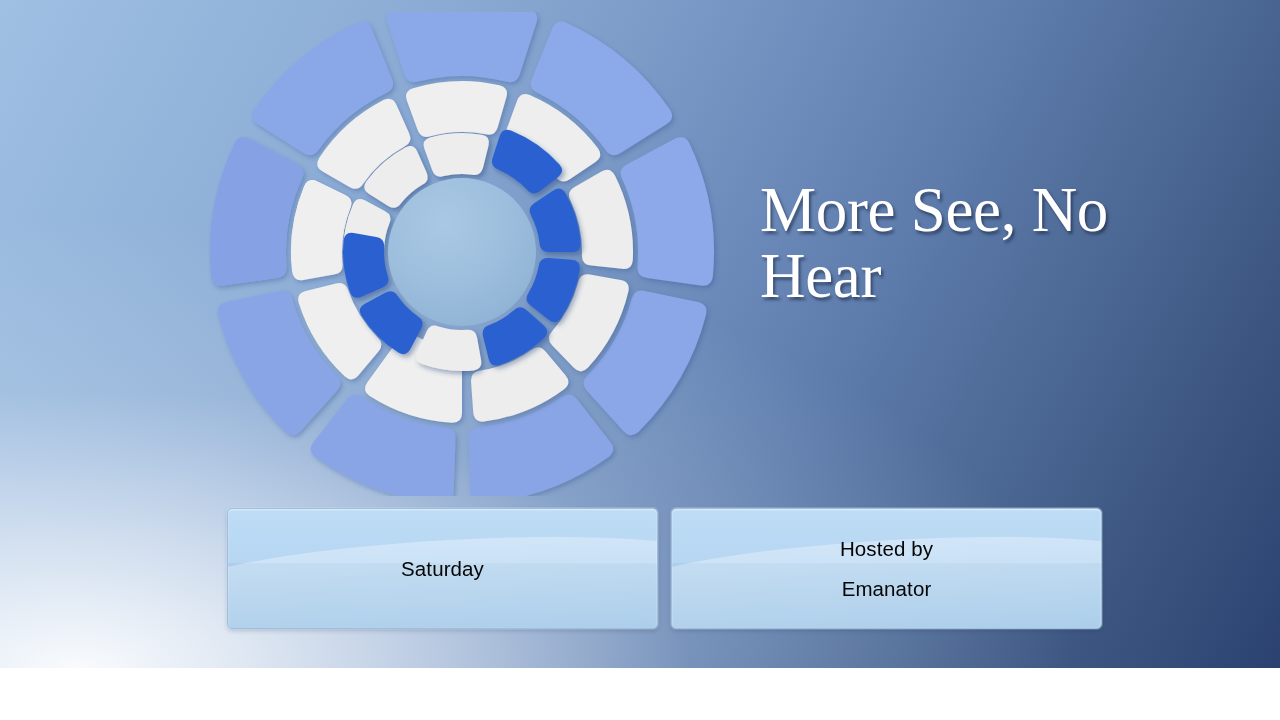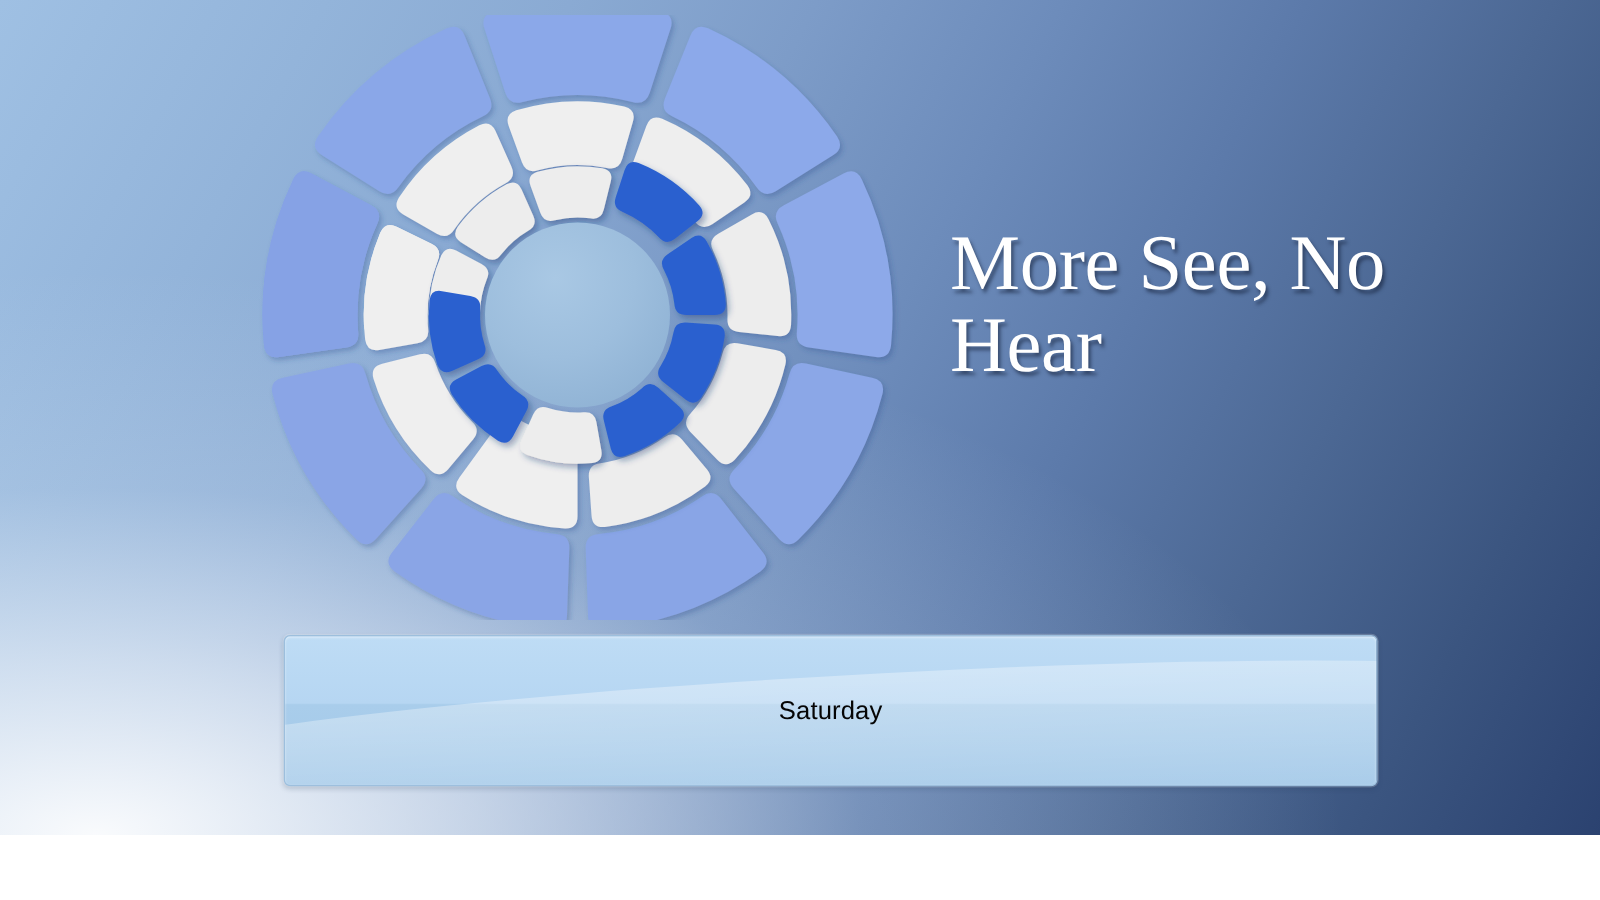--- a/index.html
+++ b/index.html
@@ -194,16 +194,20 @@
     </svg>
   </div>
 
   <div id="title">More See, No
 Hear</div>
 
   <div id="cards">
     <div class="card">
       <span class="card-label">Saturday</span>
     </div>
+    <div class="card">
+      <span class="card-label">Hosted by
+Emanator</span>
+    </div>
   </div>
 
 
 </div>
 
 </body></html>

